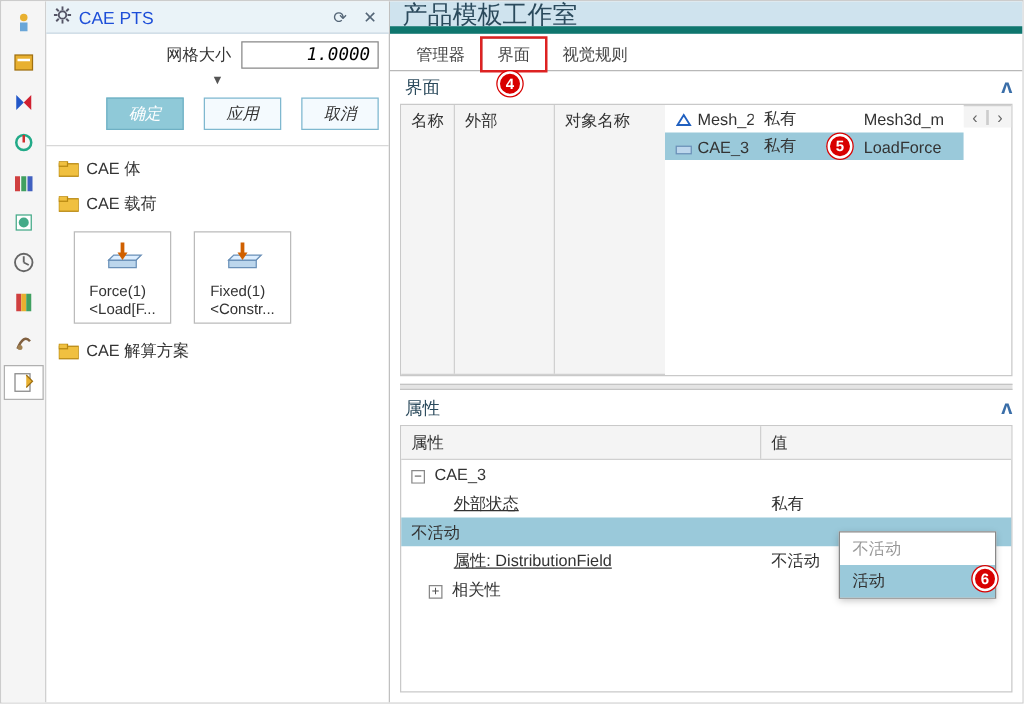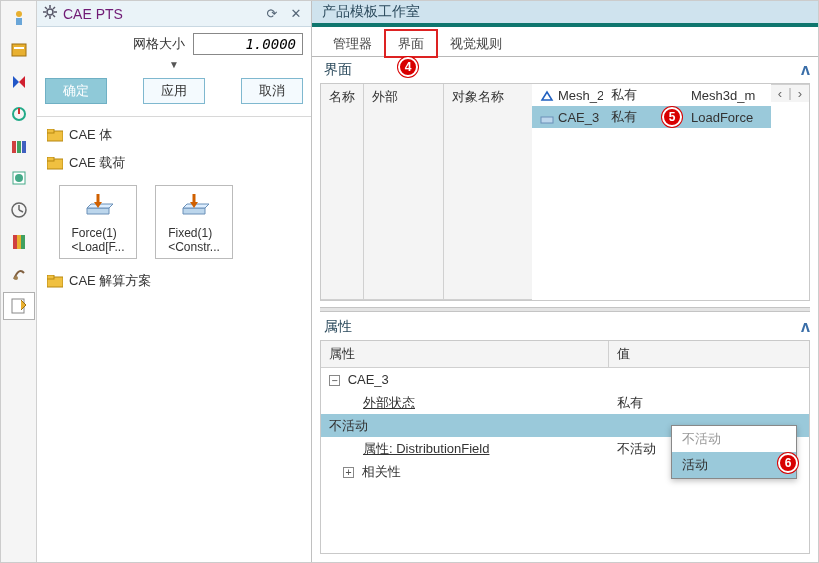--- a/index.html
+++ b/index.html
@@ -7,39 +7,39 @@
   .app { display:flex; width:819px; height:563px; border:1px solid #ccc; overflow:hidden; }
   
   .iconbar { width:36px; background:#f5f5f5; border-right:1px solid #d0d0d0; display:flex; flex-direction:column; gap:2px; padding-top:2px; }
   .iconbar .ibtn { width:32px; height:28px; margin:1px auto; display:flex; align-items:center; justify-content:center; cursor:pointer; }
   .iconbar .ibtn svg { display:block; }
   .iconbar .ibtn.active { background:#fff; border:1px solid #b0b0b0; }
   
   .leftpanel { width:275px; border-right:1px solid #c0c0c0; display:flex; flex-direction:column; }
   .lp-title { height:26px; background:#eaf3f8; border-bottom:1px solid #c9d8e2; display:flex; align-items:center; padding:0 6px; gap:6px; }
   .lp-title .gear { color:#567; }
-  .lp-title .ttxt { flex:1; font-size:14px; color:#701a75; }
+  .lp-title .ttxt { flex:1; font-size:14px; color:#1d4ed8; }
   .lp-title .act { width:18px; text-align:center; color:#567; cursor:pointer; font-size:13px; }
   .lp-body { padding:6px 8px; display:flex; flex-direction:column; gap:4px; }
   .row { display:flex; align-items:center; gap:8px; }
   .label { flex:1;text-align:right; }
   .numinput { width:110px; height:22px; border:1px solid #888; text-align:right; padding:0 6px; font-family:monospace; font-size:14px;font-style:italic; }
   .dropdownbar { text-align:center; color:#555; font-size:10px; cursor:pointer; }
-  .btnrow { display:flex; justify-content:space-between; gap:0; padding:4px 0 8px 0; }
+  .btnrow { display:flex; justify-content:flex-end; gap:16px; padding:4px 0 8px 0;font-style:italic; }
   .btn { width:62px; height:26px; border:1px solid #7fb8cf; background:#f4fafe; cursor:pointer; font-size:13px; color:#333; display:flex; align-items:center; justify-content:center; }
   .btn.primary { background:#8fc9d8; color:#fff; border-color:#6fb0c4; }
   .hr { height:1px; background:#d8d8d8; margin:0 -8px 2px -8px; }
   .folderrow { display:flex; align-items:center; gap:6px; padding:3px 2px; cursor:default; }
   .foldericon { width:16px; height:13px; }
   .items { display:flex; gap:18px; padding:6px 4px 6px 14px; }
   .item { width:78px; border:1px solid #bbb; background:#fff; display:flex; flex-direction:column; align-items:center; padding:6px 2px 4px 2px; cursor:pointer; }
   .item .caption { text-align:left; font-size:12px; line-height:14px; margin-top:4px; }
   
   .rightpanel { flex:1; display:flex; flex-direction:column; min-width:0; }
-  .rp-title { height:26px; background:#cfe3ee; border-bottom:4px solid #0f766e; display:flex; align-items:center; padding:0 10px; font-size:14px; color:#2b4a5c; }
+  .rp-title { height:26px; background:#cfe3ee; border-bottom:6px solid #0f766e; display:flex; align-items:center; padding:0 10px; font-size:20px; color:#2b4a5c; }
   .tabs { display:flex; align-items:flex-end; gap:0; border-bottom:1px solid #b8b8b8; padding:4px 8px 0 8px; height:30px; position:relative; }
   .tab { padding:4px 12px; border:1px solid transparent; border-bottom:none; cursor:pointer; font-size:13px; color:#444; position:relative; top:1px; }
   .tab.active { border-color:#b8b8b8; background:#fff; }
   .tab.highlight { outline:2px solid #d22; outline-offset:-1px; }
   .section { padding:4px 8px 2px 12px; display:flex; align-items:center; gap:8px; }
   .section .stitle { flex:1; font-size:14px; color:#2b4a5c; }
   .section .collapse { color:#4a7; font-size:16px; font-weight:bold; cursor:pointer; }
   .tablewrap { border:1px solid #c9c9c9; margin:2px 8px 4px 8px; display:flex; flex-direction:row; min-height:0; }
   .thead { display:flex; background:#f4f4f4; border-bottom:1px solid #d0d0d0; font-size:13px; }
   .thead > div { padding:4px 8px; border-right:1px solid #d0d0d0; }

